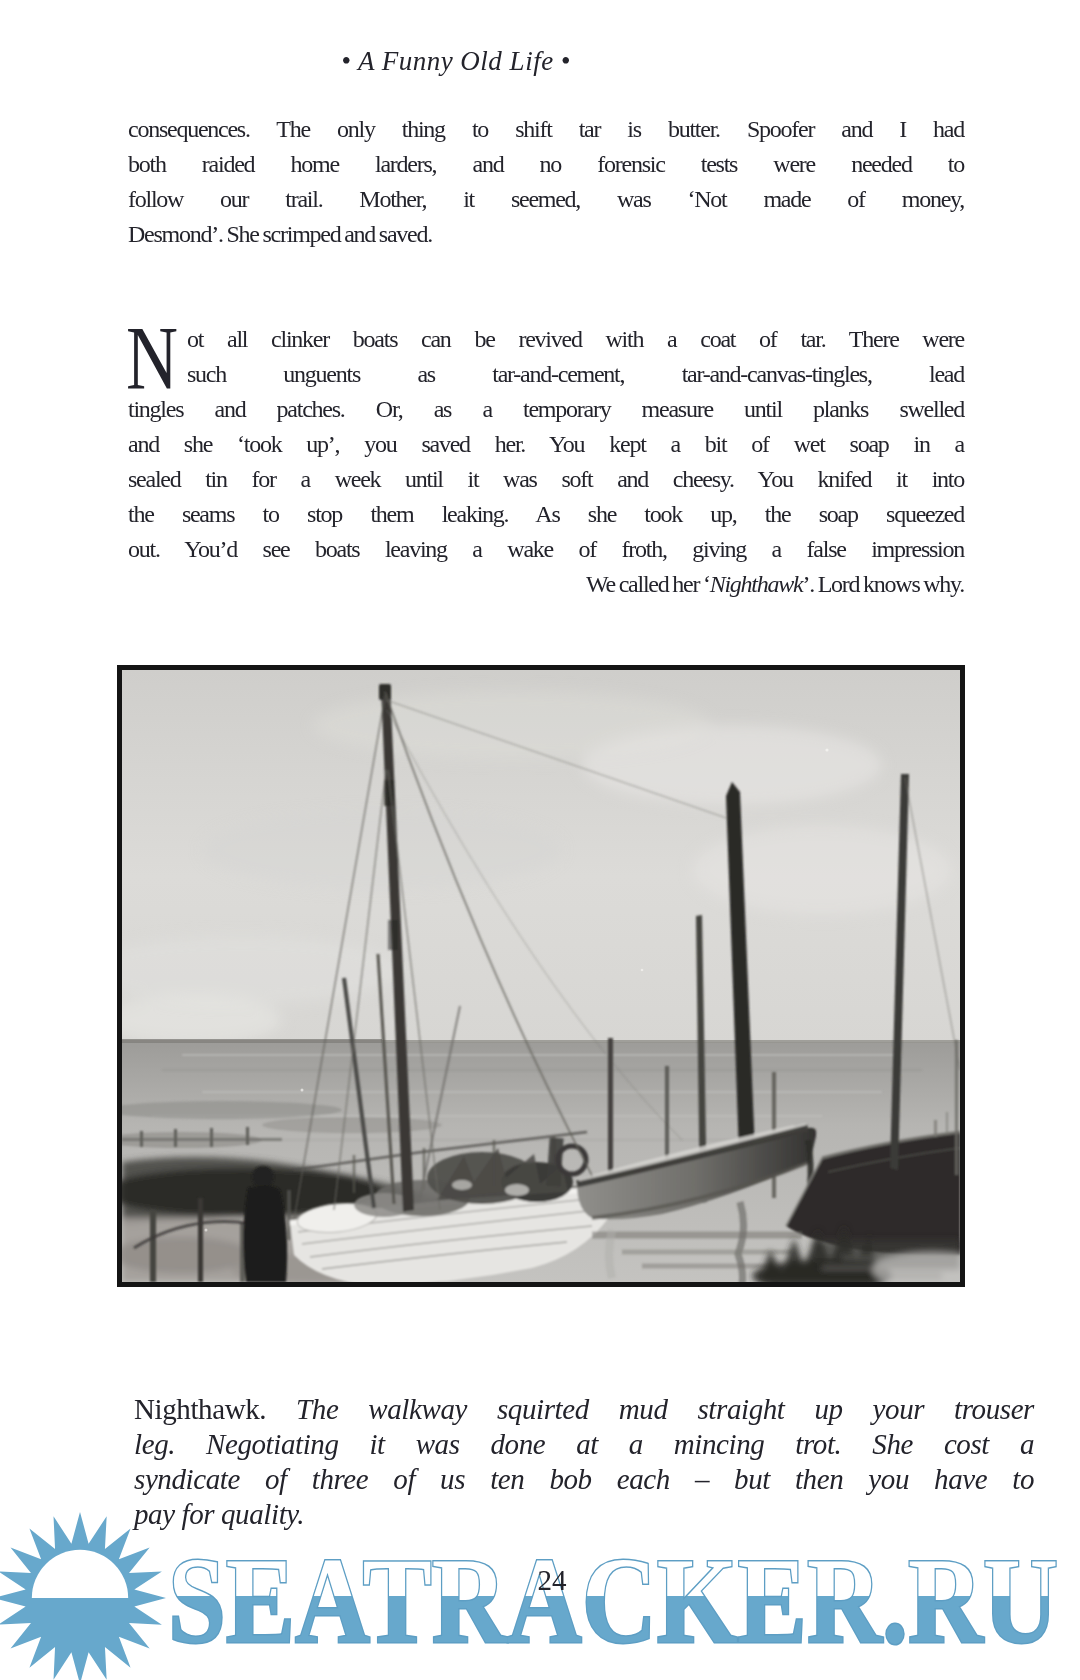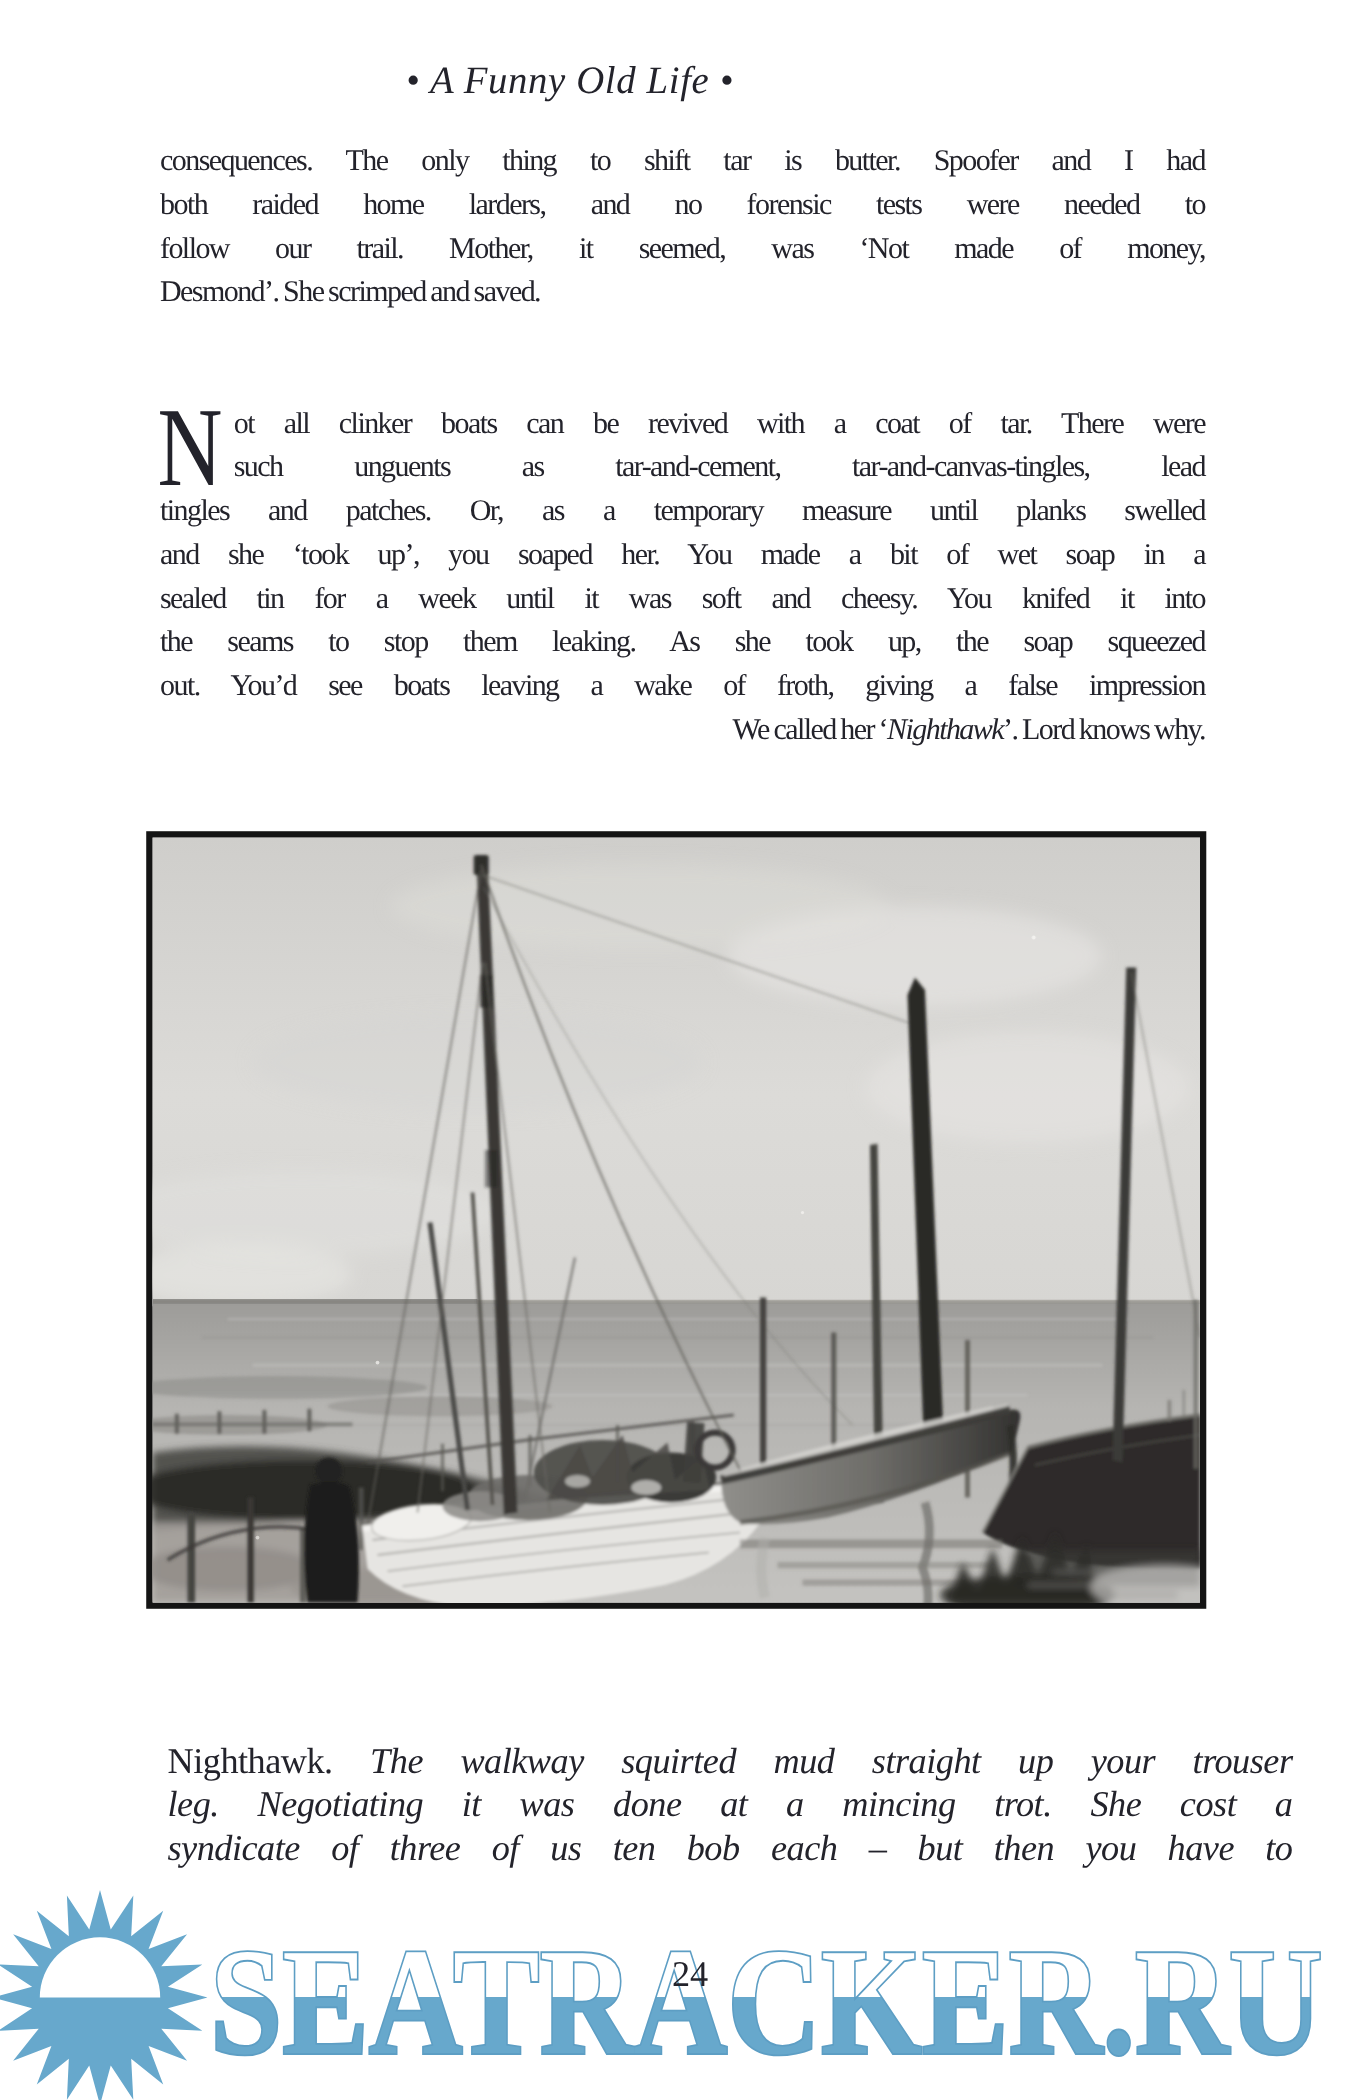--- a/index.html
+++ b/index.html
@@ -2,21 +2,21 @@
 <html><head>
 <meta charset="utf-8">
 <style>
   html,body{margin:0;padding:0;}
   body{
     position:relative;width:1080px;height:1680px;background:#ffffff;
     font-family:"Liberation Serif",serif;color:#23232b;overflow:hidden;
   }
   .page-title{
     position:absolute;top:46px;left:0;width:912px;text-align:center;
-    font-size:31px;font-style:italic;letter-spacing:.5px;
+    font-size:27px;font-style:italic;letter-spacing:.5px;
   }
   .bodyblock{position:absolute;left:128px;width:836px;font-size:24px;
     letter-spacing:-1.25px;word-spacing:-1px;line-height:35px;font-family:Liberation Serif, serif;}
   #para1{top:112px;}
   #para2{top:322px;}
   .tline{text-align:justify;text-align-last:justify;white-space:normal;}
   .tline.lastline{text-align-last:left;}
   #para2 .tline:nth-child(1),#para2 .tline:nth-child(2){margin-left:59px;}
   .dropcap{
     position:absolute;left:126px;top:314px;font-size:90px;line-height:1;
@@ -50,21 +50,21 @@
     <div class="tline">both raided home larders, and no forensic tests were needed to</div>
     <div class="tline">follow our trail.   Mother, it seemed, was ‘Not made of money,</div>
     <div class="tline lastline">Desmond’.  She scrimped and saved.</div>
   </div>
 
 <div class="dropcap">N</div>
 <div class="bodyblock" id="para2">
 <div class="tline">ot all clinker boats can be revived with a coat of tar.  There were</div>
     <div class="tline">such unguents as tar-and-cement, tar-and-canvas-tingles, lead</div>
     <div class="tline">tingles and patches.  Or, as a temporary measure until planks swelled</div>
-    <div class="tline">and she ‘took up’, you soaped her.  You made a bit of wet soap in a</div>
+    <div class="tline">and she ‘took up’, you saved her.  You kept a bit of wet soap in a</div>
     <div class="tline">sealed tin for a week until it was soft and cheesy.  You knifed it into</div>
     <div class="tline">the seams to stop them leaking.  As she took up, the soap squeezed</div>
     <div class="tline">out. You’d see boats leaving a wake of froth, giving a false impression</div>
     <div class="closing-line"><span>We called her ‘</span><span class="it">Nighthawk</span><span>’.  Lord knows why.</span></div>
   </div>
 
 <div class="photo-frame">
 <svg width="838" height="612" viewBox="0 0 838 612" xmlns="http://www.w3.org/2000/svg">
   <defs>
     <linearGradient id="sky" x1="0" y1="0" x2="0" y2="1">
@@ -226,20 +226,21 @@
   <circle cx="180" cy="420" r="1.5" fill="#f6f5f2" opacity=".7"></circle>
   <circle cx="520" cy="300" r="1.3" fill="#f6f5f2" opacity=".7"></circle>
   <circle cx="84" cy="560" r="1.5" fill="#f6f5f2" opacity=".6"></circle>
 </svg>
 </div>
 
 <div class="caption">
     <div class="tline"><span class="rom">Nighthawk</span><span class="rom">. </span><span>The walkway squirted mud straight up your trouser</span></div>
     <div class="tline"><span>leg. Negotiating it was done at a mincing trot. She cost a</span></div>
     <div class="tline"><span>syndicate of three of us ten bob each – but then you have to</span></div>
+    <div class="tline lastline"><span>pay for quality.</span></div>
   </div>
 
 <div class="page-number">24</div>
 
 <div class="wm-sun">
 <svg width="172" height="172" viewBox="0 0 100 100" xmlns="http://www.w3.org/2000/svg">
   <polygon fill="#67a8cc" points="50,0 55,18.4 65.5,2.5 64.5,21.5 79.4,9.6 72.6,27.4 90.5,20.6 78.5,35.5 97.6,34.6 81.6,45 100,50 81.6,55 97.6,65.5 78.5,64.5 90.5,79.4 72.6,72.6 79.4,90.5 64.5,78.5 65.5,97.6 55,81.6 50,100 45,81.6 34.6,97.6 35.5,78.5 20.6,90.5 27.4,72.6 9.6,79.4 21.5,64.5 2.5,65.5 18.4,55 0,50 18.4,45 2.5,34.6 21.5,35.5 9.6,20.6 27.4,27.4 20.6,9.6 35.5,21.5 34.6,2.5 45,18.4"></polygon>
   <path d="M22,50 A28,28 0 0 1 78,50 Z" fill="#ffffff"></path>
 </svg>
 </div>

